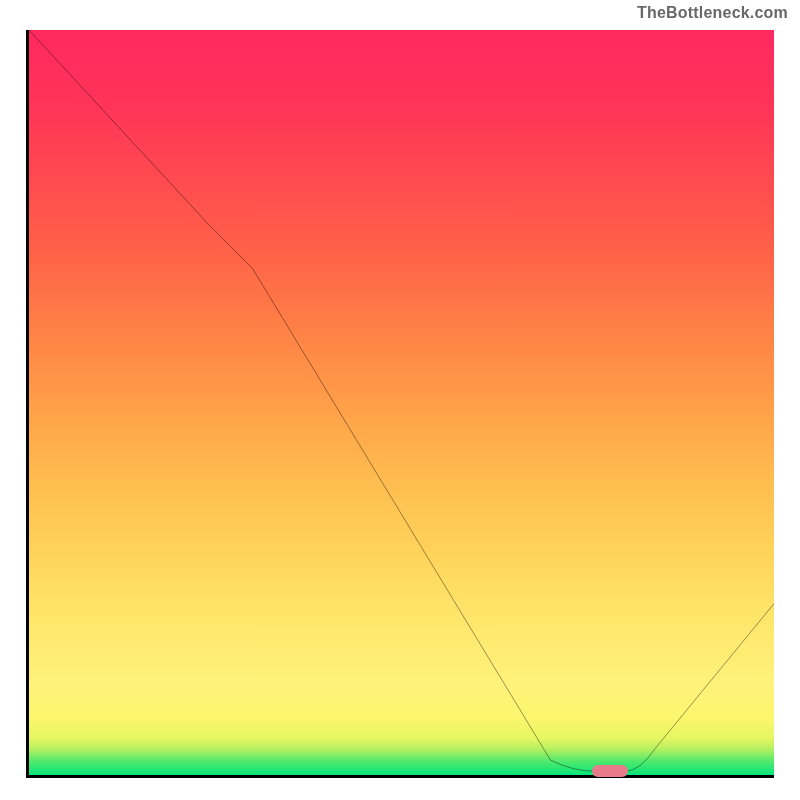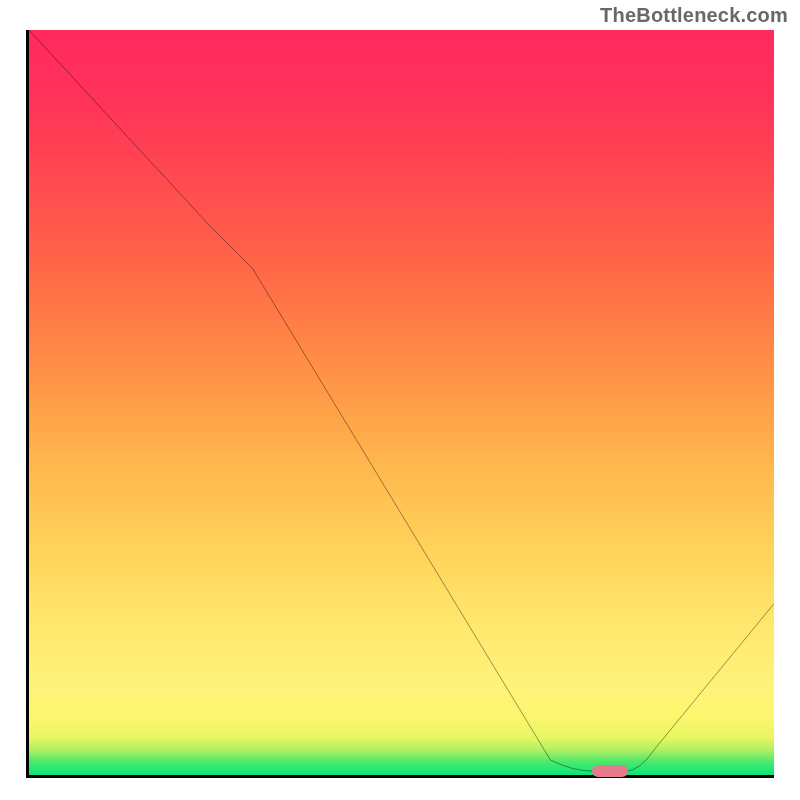--- a/index.html
+++ b/index.html
@@ -8,21 +8,21 @@
     width: 800px;
     height: 800px;
     position: relative;
     background: #fff;
     font-family: Arial, sans-serif;
   }
   .watermark {
     position: absolute;
     top: 4px;
     right: 12px;
-    font-size: 20px;
+    font-size: 16px;
     font-weight: bold;
     color: #686868;
     letter-spacing: 0.2px;
   }
   .plot-frame {
     position: absolute;
     left: 26px;
     top: 30px;
     width: 748px;
     height: 748px;

